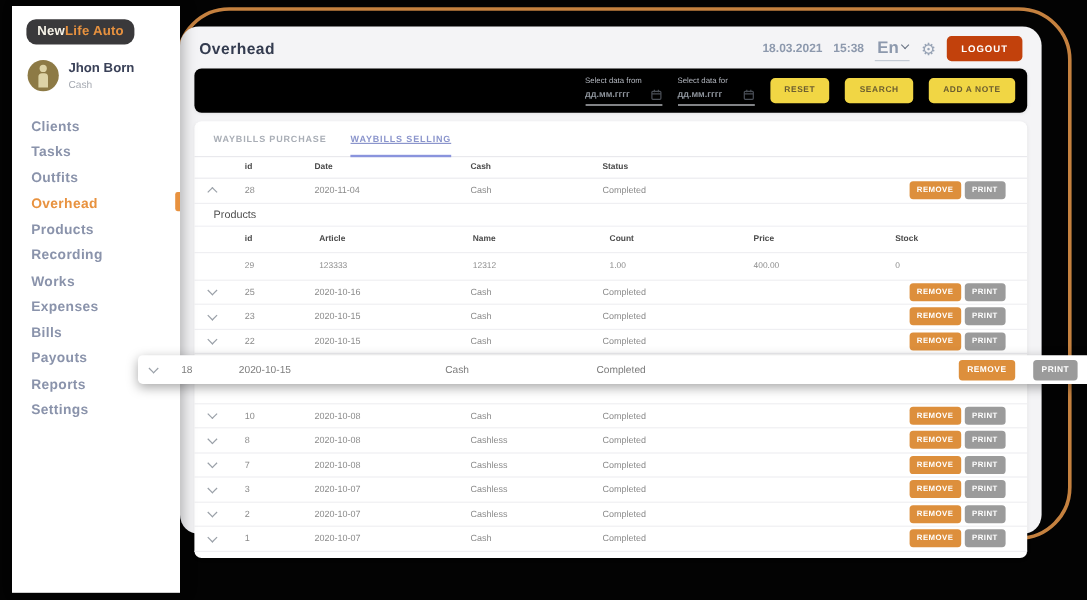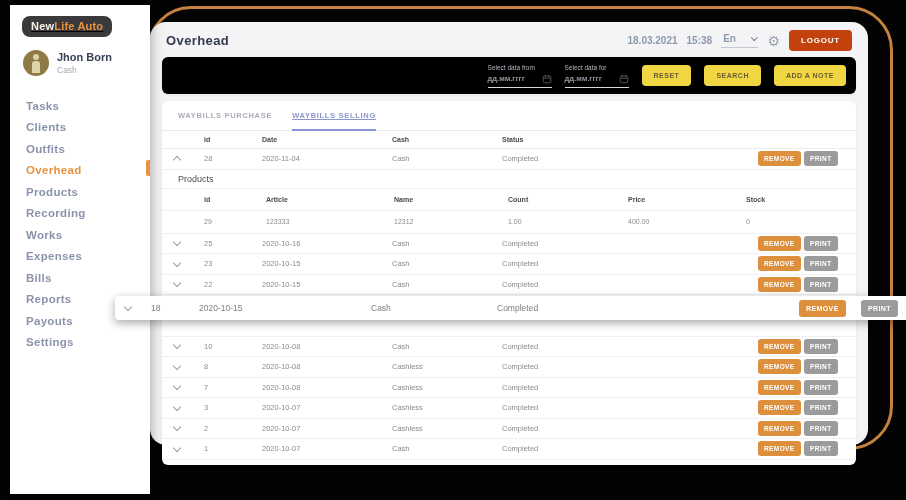--- a/index.html
+++ b/index.html
@@ -9,21 +9,21 @@
     -webkit-font-smoothing:antialiased;
   }
   
   .frame{position:absolute;left:147px;top:6px;width:746px;height:444px;
     border:3px solid #c5813f;border-radius:44px;box-sizing:border-box;z-index:1;}
 
   
   .sidebar{position:absolute;left:10px;top:5px;width:140px;height:489px;
     background:#ffffff;z-index:30;box-shadow:3px 0 10px rgba(0,0,0,.25);}
   .logo{display:inline-block;margin:11px 0 0 12px;background:#3a393b;border-radius:8px;
-    padding:4px 9px 5px;font-size:11px;font-weight:bold;letter-spacing:.2px;text-decoration:underline;}
+    padding:4px 9px 5px;font-size:11px;font-weight:bold;letter-spacing:.2px;}
   .logo .n{color:#f7f3e8;}
   .logo .l{color:#e8923f;}
   .user{display:flex;align-items:center;gap:8px;margin:13px 0 0 13px;}
   .avatar{width:26px;height:26px;border-radius:50%;background:#8d7a45;position:relative;overflow:hidden;flex:0 0 auto;}
   .avatar::before{content:"";position:absolute;left:10px;top:4px;width:6px;height:6px;border-radius:50%;background:#ddd3a6;}
   .avatar::after{content:"";position:absolute;left:9px;top:11px;width:8px;height:12px;border-radius:3px 3px 0 0;background:#ddd3a6;}
   .user-name{font-size:11px;font-weight:bold;color:#3a4158;line-height:1.25;}
   .user-role{font-size:8.5px;color:#a7abb3;}
   .menu{margin-top:19px;}
   .side-item{position:relative;padding:4.5px 16px;font-size:11.5px;line-height:12.5px;
@@ -31,21 +31,21 @@
   .side-item.active{color:#e8923f;}
   .side-item .indicator{position:absolute;right:0;top:0;width:4px;height:16px;background:#e8923f;border-radius:2px 0 0 2px;}
 
   
   .main{position:absolute;left:150px;top:22px;width:718px;height:423px;
     background:#f4f4f6;border-radius:16px;z-index:10;}
   .main-header{display:flex;align-items:center;justify-content:space-between;padding:8px 16px 6px;}
   .title{font-size:13px;font-weight:bold;color:#333b4f;letter-spacing:.4px;}
   .hright{display:flex;align-items:center;gap:9px;}
   .hdate,.htime{font-size:10px;color:#8d99ad;font-weight:600;}
-  .lang{display:flex;align-items:center;gap:16px;font-size:10px;font-weight:600;color:#8d99ad;
+  .lang{display:flex;align-items:center;gap:3px;font-size:14px;font-weight:600;color:#8d99ad;
     border-bottom:1px solid #c3cad4;padding:0 2px 3px;cursor:pointer;}
   .gear{font-size:14px;color:#97a3b5;line-height:1;cursor:pointer;}
   .logout{background:#c2410c;color:#fff;font-size:8px;font-weight:bold;letter-spacing:.8px;
     padding:6px 12px;border-radius:4px;border:none;font-family:inherit;cursor:pointer;}
 
   
   .filter-card{margin:0 12px;height:37px;background:#000000;border-radius:6px;
     display:flex;align-items:center;justify-content:flex-end;gap:13px;padding:0 10px;
     box-shadow:0 1px 3px rgba(0,0,0,.06);}
   .dgroup{display:flex;flex-direction:column;border-bottom:1px solid #d6d9de;padding-bottom:3px;width:64px;cursor:pointer;}
@@ -102,31 +102,31 @@
     <span class="n">New</span><span class="l">Life Auto</span>
   </div>
   <div class="user">
     <span class="avatar"></span>
     <span>
       <div class="user-name">Jhon Born</div>
       <div class="user-role">Cash</div>
     </span>
   </div>
   <div class="menu">
+      <div class="side-item"><span>Clients</span></div>
       <div class="side-item"><span>Tasks</span></div>
-      <div class="side-item"><span>Clients</span></div>
       <div class="side-item"><span>Outfits</span></div>
       <div class="side-item active"><span>Overhead</span><span class="indicator"></span></div>
       <div class="side-item"><span>Products</span></div>
       <div class="side-item"><span>Recording</span></div>
       <div class="side-item"><span>Works</span></div>
       <div class="side-item"><span>Expenses</span></div>
       <div class="side-item"><span>Bills</span></div>
+      <div class="side-item"><span>Payouts</span></div>
       <div class="side-item"><span>Reports</span></div>
-      <div class="side-item"><span>Payouts</span></div>
       <div class="side-item"><span>Settings</span></div>
     </div>
 </div>
 
 <div class="main">
   <div class="main-header">
     <span class="title">Overhead</span>
     <span class="hright">
       <span class="hdate">18.03.2021</span>
       <span class="htime">15:38</span>

